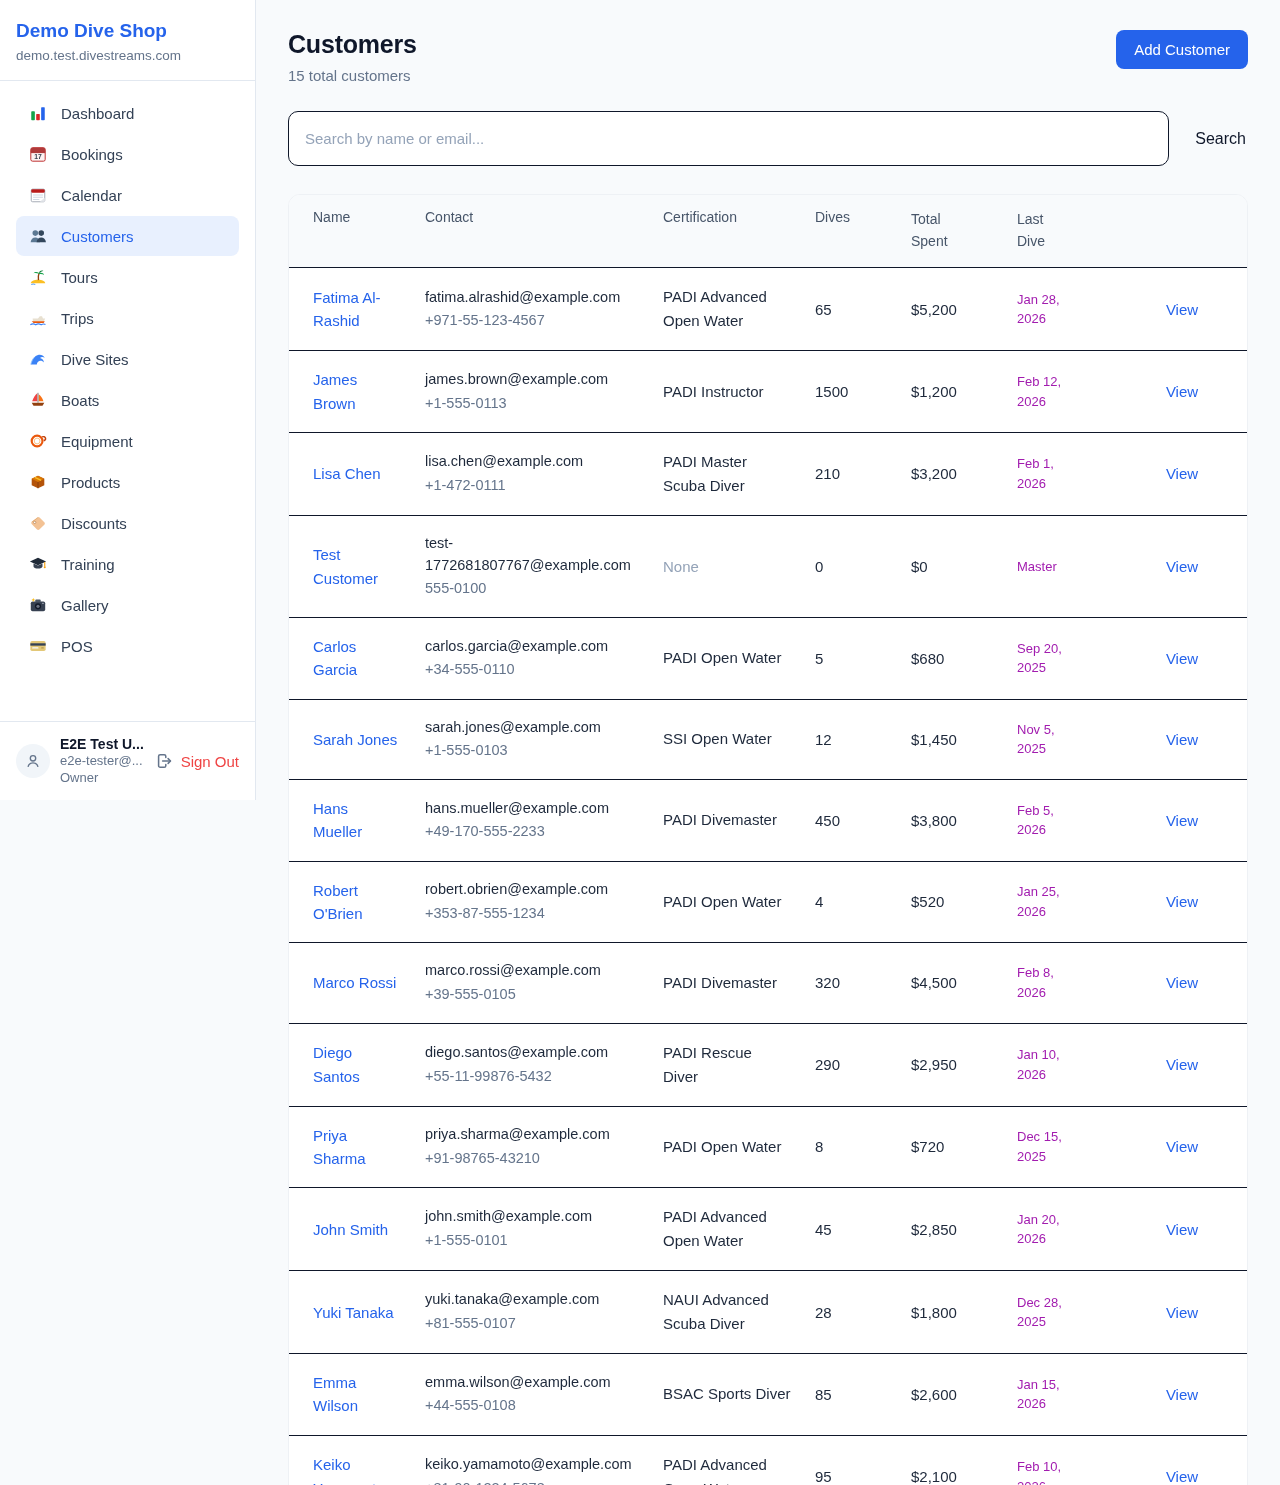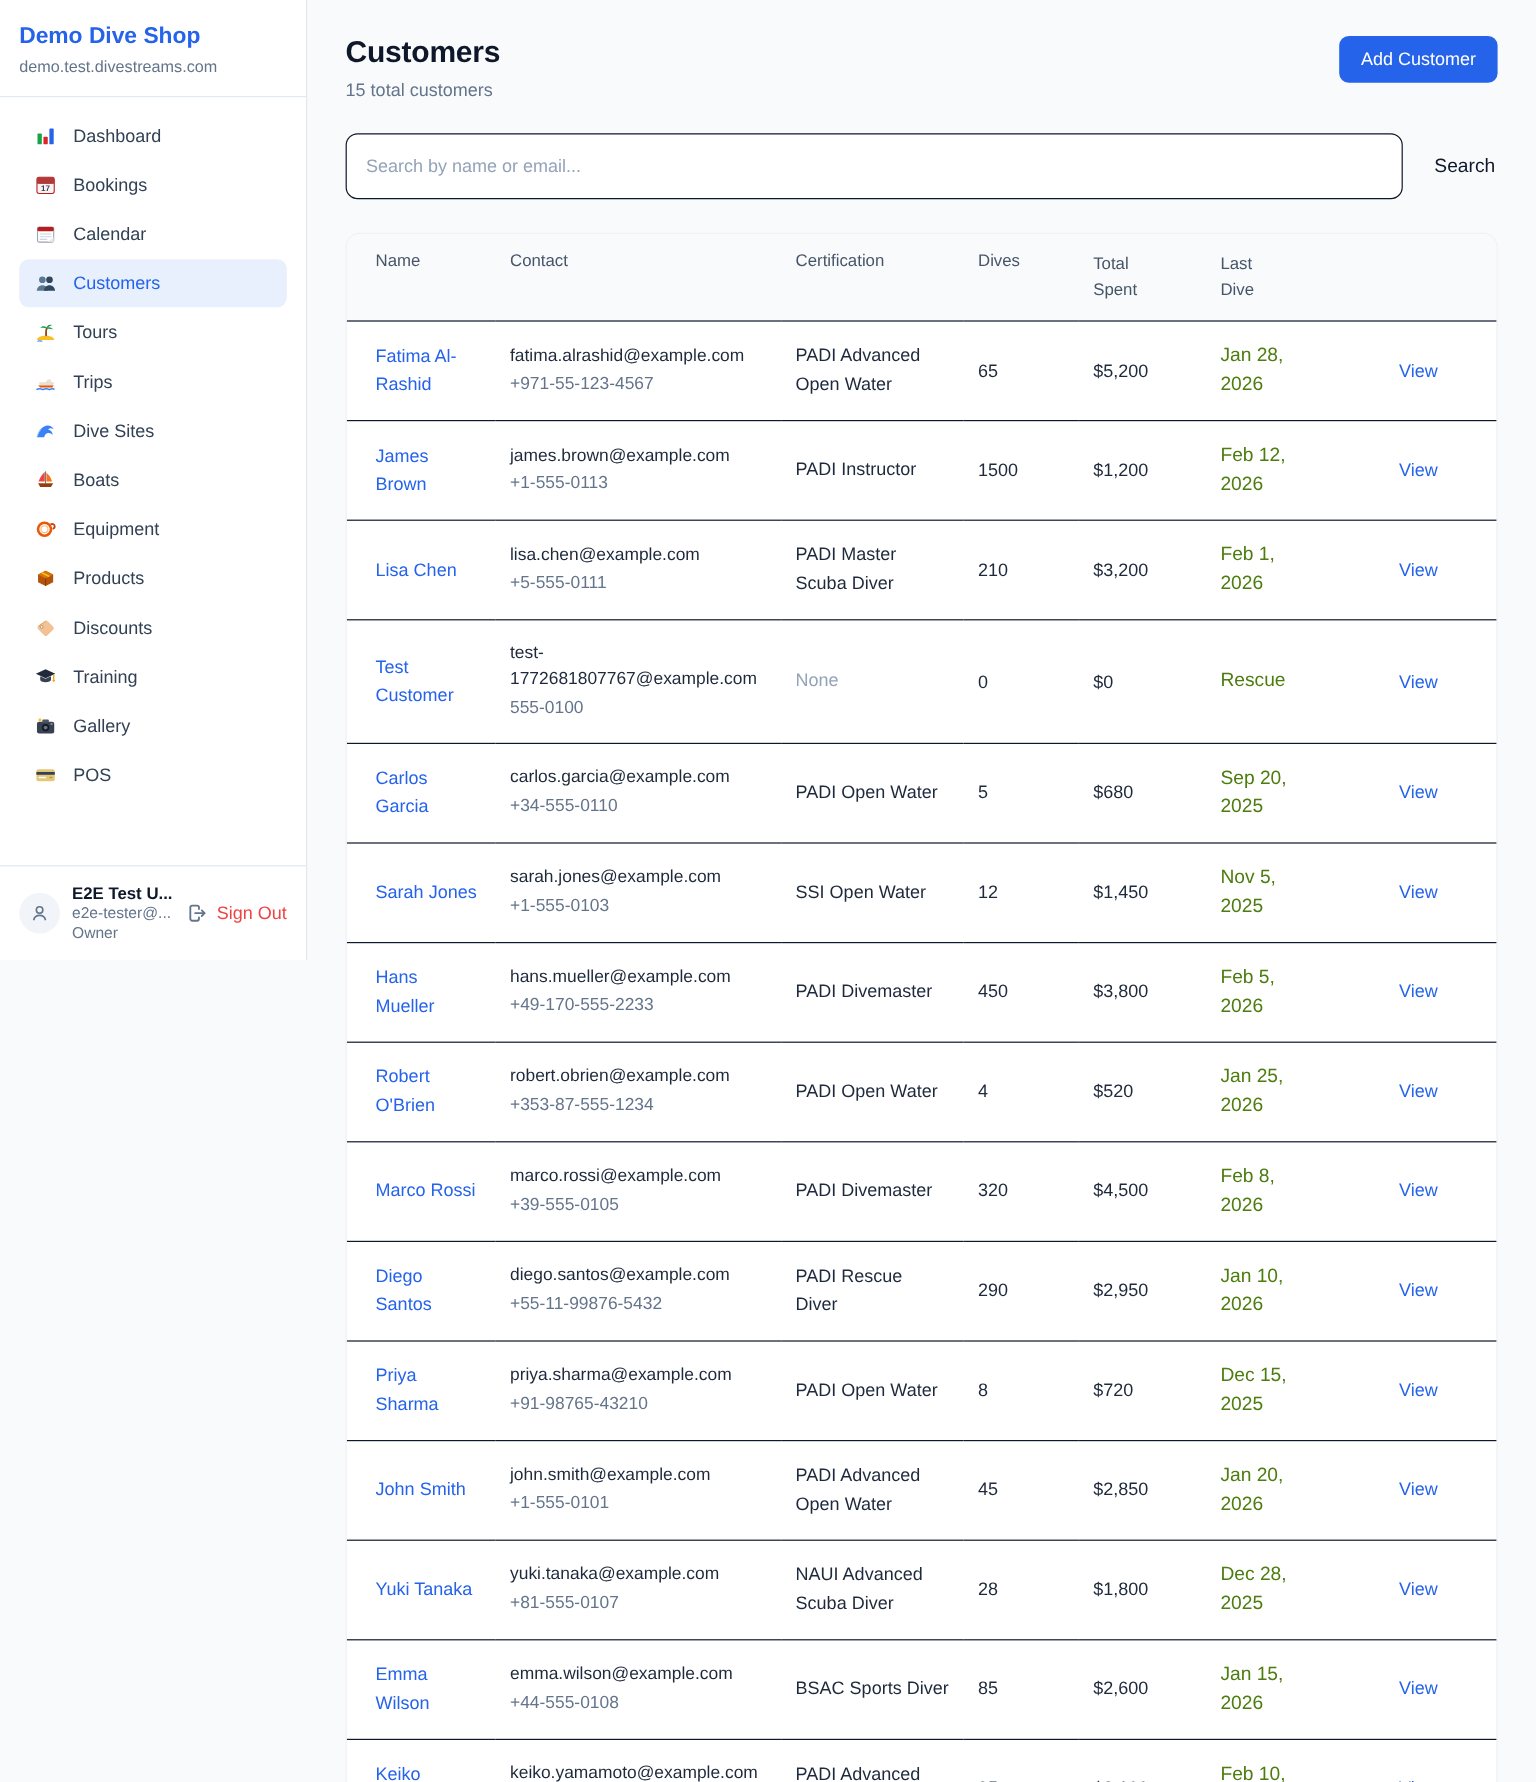--- a/index.html
+++ b/index.html
@@ -91,21 +91,21 @@
   thead th:first-child { padding-left: 24px; }
   .th-narrow { display: inline-block; max-width: 44px; line-height: 1.55; }
   tbody td { padding: 17px 12px; vertical-align: middle; font-size: 15px; color: #1e293b; }
   tbody td:first-child { padding-left: 24px; }
   tbody tr + tr td { border-top: 1px solid var(--border-dark, #0f172a); }
   .c-name a { color: var(--accent, #2563eb); text-decoration: none; font-weight: 400; line-height: 1.55; display: inline-block; }
   .c-email { color: #1e293b; font-size: 14.5px; line-height: 1.5; word-wrap: break-word; }
   .c-phone { color: #64748b; font-size: 14.5px; line-height: 1.5; margin-top: 2px; }
   .c-cert { line-height: 1.6; }
   .c-cert.muted { color: #94a3b8; }
-  .c-date { color: #4d7c0f; font-size: 16px; }
+  .c-date { color: #a21caf; font-size: 13px; }
   .date-wrap { display: inline-block; max-width: 62px; line-height: 1.5; }
   .c-view a { color: var(--accent, #2563eb); text-decoration: none; }
   .c-view { text-align: center; }
 </style>
 </head>
 <body>
 
 <aside class="sidebar">
   <div class="side-head">
     <div class="brand">Demo Dive Shop</div>
@@ -350,38 +350,38 @@
     <td class="c-cert">PADI Instructor</td>
     <td class="c-dives">1500</td>
     <td class="c-spent">$1,200</td>
     <td class="c-date"><span class="date-wrap">Feb 12, 2026</span></td>
     <td class="c-view"><a href="#">View</a></td>
   </tr>
           <tr>
     <td class="c-name"><a href="#">Lisa Chen</a></td>
     <td>
       <div class="c-email">lisa.chen@example.com</div>
-      <div class="c-phone">+5-555-0111</div>
+      <div class="c-phone">+1-472-0111</div>
     </td>
     <td class="c-cert">PADI Master Scuba Diver</td>
     <td class="c-dives">210</td>
     <td class="c-spent">$3,200</td>
     <td class="c-date"><span class="date-wrap">Feb 1, 2026</span></td>
     <td class="c-view"><a href="#">View</a></td>
   </tr>
           <tr>
     <td class="c-name"><a href="#">Test Customer</a></td>
     <td>
       <div class="c-email">test-1772681807767@example.com</div>
       <div class="c-phone">555-0100</div>
     </td>
     <td class="c-cert muted">None</td>
     <td class="c-dives">0</td>
     <td class="c-spent">$0</td>
-    <td class="c-date"><span class="date-wrap">Rescue</span></td>
+    <td class="c-date"><span class="date-wrap">Master</span></td>
     <td class="c-view"><a href="#">View</a></td>
   </tr>
           <tr>
     <td class="c-name"><a href="#">Carlos Garcia</a></td>
     <td>
       <div class="c-email">carlos.garcia@example.com</div>
       <div class="c-phone">+34-555-0110</div>
     </td>
     <td class="c-cert">PADI Open Water</td>
     <td class="c-dives">5</td>

